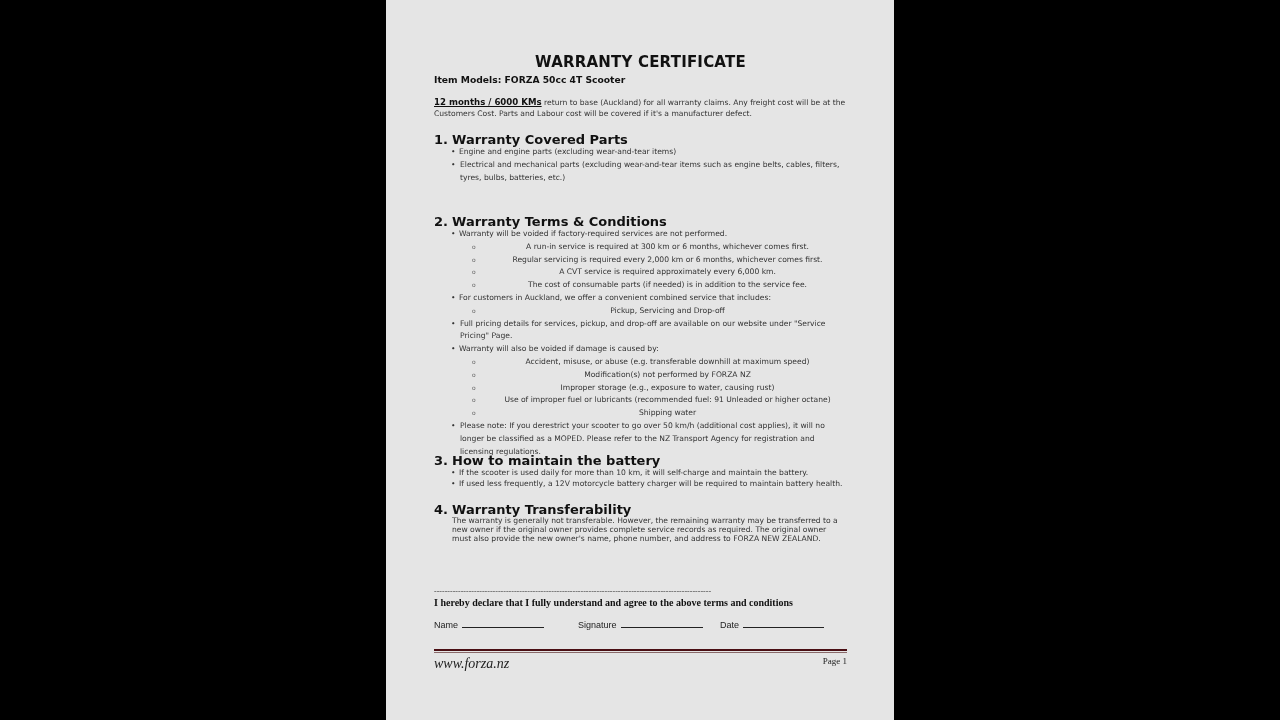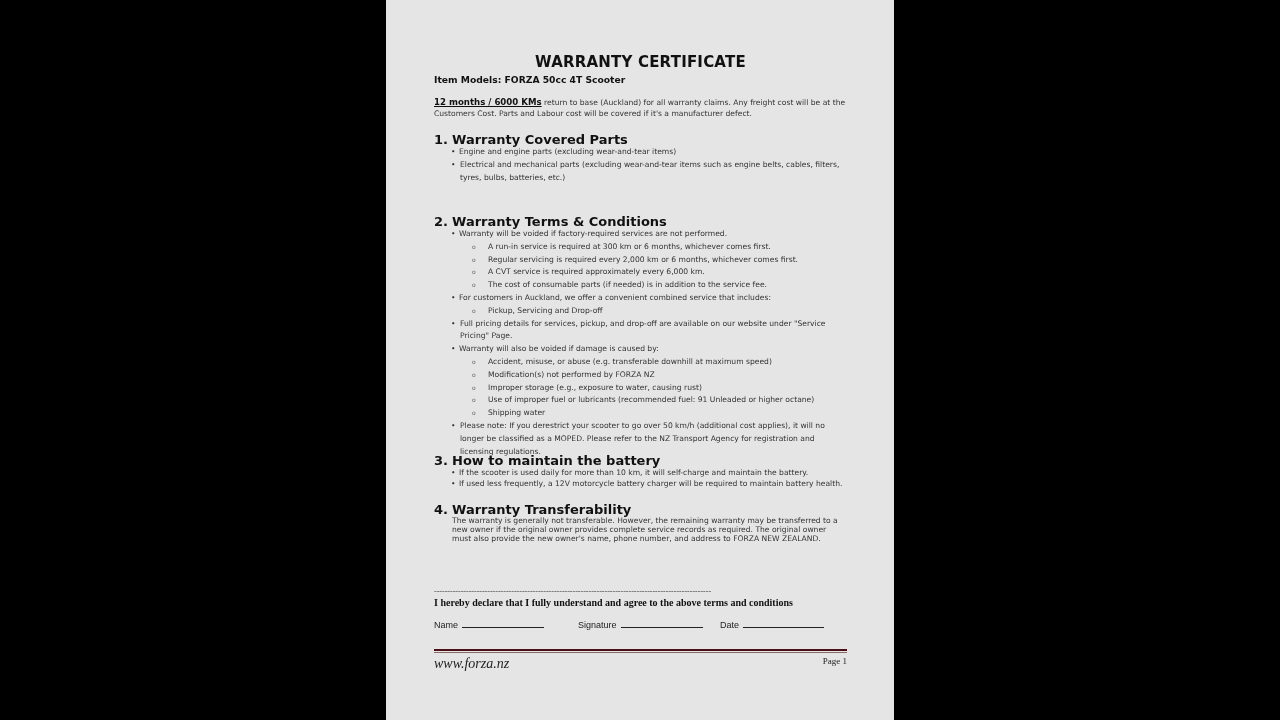--- a/index.html
+++ b/index.html
@@ -10,21 +10,21 @@
   .models { position:absolute; top:74px; left:0; font-weight:bold; font-size:9.2px; color:#111; }
   .intro { position:absolute; top:97px; left:0; width:413px; font-size:7.6px; line-height:10.5px; color:#333; }
   .intro .hl { font-weight:bold; text-decoration:underline; font-size:8.6px; color:#111; }
   .sec { position:absolute; left:0; width:413px; }
   .sec-h { font-weight:bold; font-size:13px; color:#111; height:13px; line-height:13px; }
   .sec-h .num { display:inline-block; width:18px; }
   .li { position:relative; padding-left:25px; font-size:7.6px; line-height:12.8px; color:#333; }
   .li .bullet { position:absolute; left:17px; top:0; }
   .li .txt { display:inline-block; text-indent:0; }
   .li.wrap .txt { display:block; padding-left:1px; }
-  .sub { position:relative; padding-left:54px; font-size:7.6px; line-height:12.8px; color:#333; }
+  .sub { position:relative; padding-left:54px; font-size:7.6px; line-height:12.8px; color:#333;text-align:center; }
   .sub .bullet { position:absolute; left:38px; top:0; font-size:6px; color:#666; }
   .para { padding-left:18px; font-size:7.6px; line-height:9px; color:#333; }
   .dash { position:absolute; top:587px; left:0; font-family:"Liberation Serif", serif; font-size:8px; color:#444; letter-spacing:0; white-space:nowrap; overflow:hidden; width:354px; }
   .declare { position:absolute; top:597px; left:0; font-family:"Liberation Serif", serif; font-weight:bold; font-size:10px; color:#111; white-space:nowrap; }
   .sign-row { position:absolute; top:618px; left:0; width:413px; font-family:"Liberation Sans", sans-serif; font-size:9px; color:#222; }
   .sign-row .fld { position:absolute; white-space:nowrap; }
   .sign-row .line { display:inline-block; border-bottom:1px solid #222; height:9px; vertical-align:baseline; margin-left:4px; }
   .rule1 { position:absolute; top:649px; left:0; width:413px; height:2px; background:#4a0f14; }
   .rule2 { position:absolute; top:652px; left:0; width:413px; height:1px; background:#8a6a6a; }
   .footer-url { position:absolute; top:656px; left:0; font-family:"Liberation Serif", serif; font-style:italic; font-size:14px; color:#222; }

